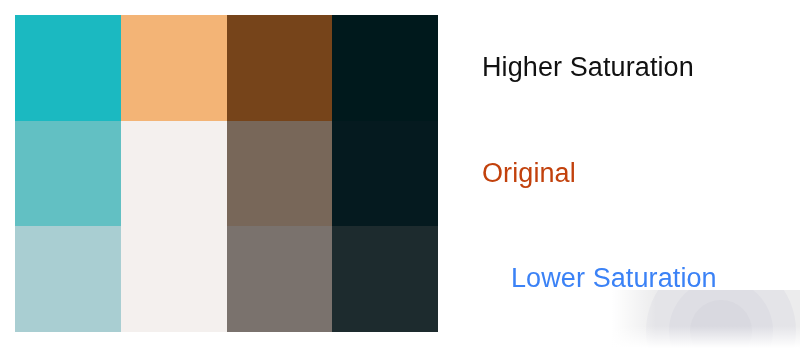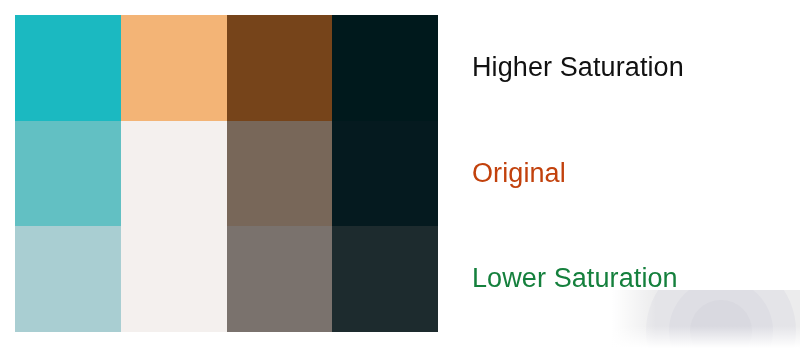--- a/index.html
+++ b/index.html
@@ -82,21 +82,21 @@
     grid-template-rows: repeat(3, 1fr);
   }
   .swatch {
     width: 100%;
     height: 100%;
   }
 
   
   #labels {
     position: absolute;
-    left: 472px;
+    left: 482px;
     top: 15px;
     width: 300px;
     height: 317px;
     display: flex;
     flex-direction: column;
   }
   .label-row {
     flex: 1 1 0;
     display: flex;
     align-items: center;
@@ -144,17 +144,17 @@
   </div>
 
   <div id="labels">
     <div class="label-row">
       <span class="label-text" style="color: rgb(17, 17, 17);">Higher Saturation</span>
     </div>
     <div class="label-row">
       <span class="label-text" style="color: #c2410c;">Original</span>
     </div>
     <div class="label-row">
-      <span class="label-text" style="color: #15803d;">Lower Saturation</span>
+      <span class="label-text" style="color: #3b82f6; margin-left: 29px;">Lower Saturation</span>
     </div>
   </div>
 
 </div>
 
 </body></html>

